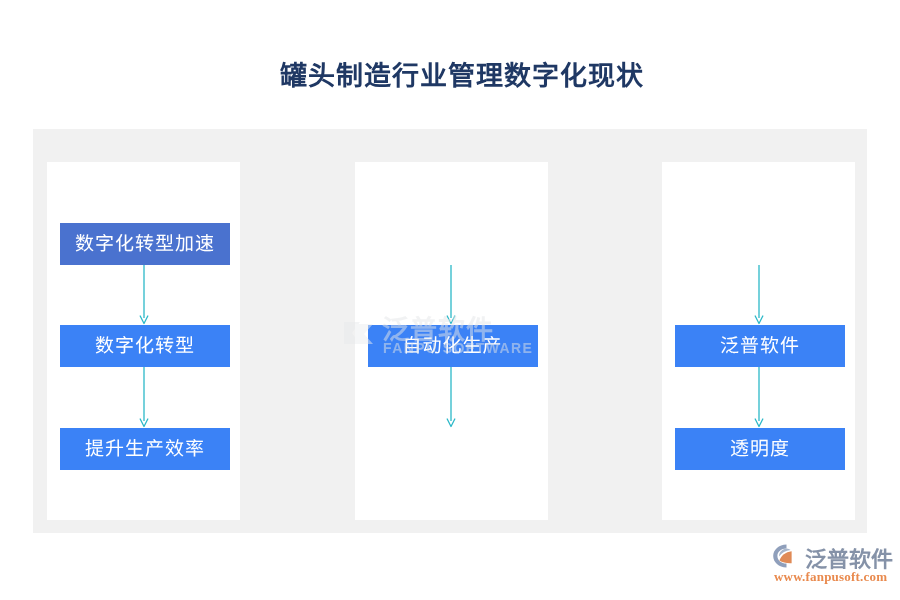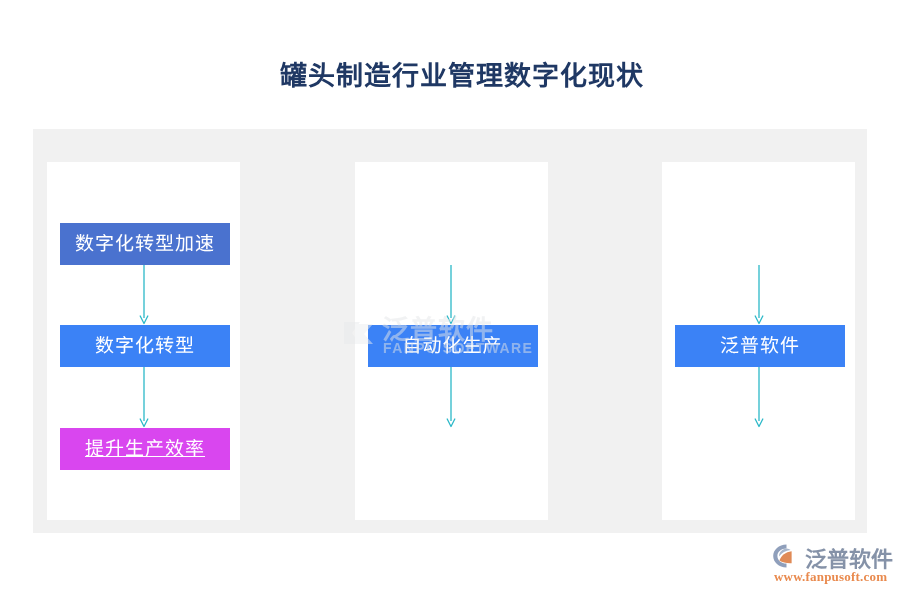--- a/index.html
+++ b/index.html
@@ -92,22 +92,21 @@
   .node.level-0 {
     top: 61px;
     background: #4a72cf;
   }
   .node.level-1 {
     top: 163px;
     background: #3b82f6;
   }
   .node.level-2 {
     top: 266px;
-    background: #d946ef;
-    text-decoration: underline;
+    background: #3b82f6;
   }
 
   
   .connector {
     position: absolute;
     left: 0;
     width: 193px;
     display: flex;
     justify-content: center;
     pointer-events: none;
@@ -250,20 +249,21 @@
             <polyline points="3.2,51 7,58.5 10.8,51" fill="none" stroke="#2bb8c8" stroke-width="1.3" stroke-linecap="round" stroke-linejoin="round"></polyline>
           </svg>
         </div>
         <div class="node level-1">泛普软件</div>
         <div class="connector gap-1">
           <svg width="14" height="61" viewBox="0 0 14 61">
             <line x1="7" y1="0" x2="7" y2="54" stroke="#2bb8c8" stroke-width="1.3"></line>
             <polyline points="3.2,52 7,59.5 10.8,52" fill="none" stroke="#2bb8c8" stroke-width="1.3" stroke-linecap="round" stroke-linejoin="round"></polyline>
           </svg>
         </div>
+        <div class="node level-2">透明度</div>
       </div>
     </div>
 
   <div class="watermark">
     <span class="wm-mark">
       <svg width="34" height="30" viewBox="0 0 34 30" aria-hidden="true">
         <path d="M2 4 L18 4 L10 15 L18 26 L2 26 Z" fill="#e8eaec"></path>
         <path d="M13 6 L31 6 L22 16 L31 26 L13 26 Z" fill="#eceef0"></path>
       </svg>
     </span>

